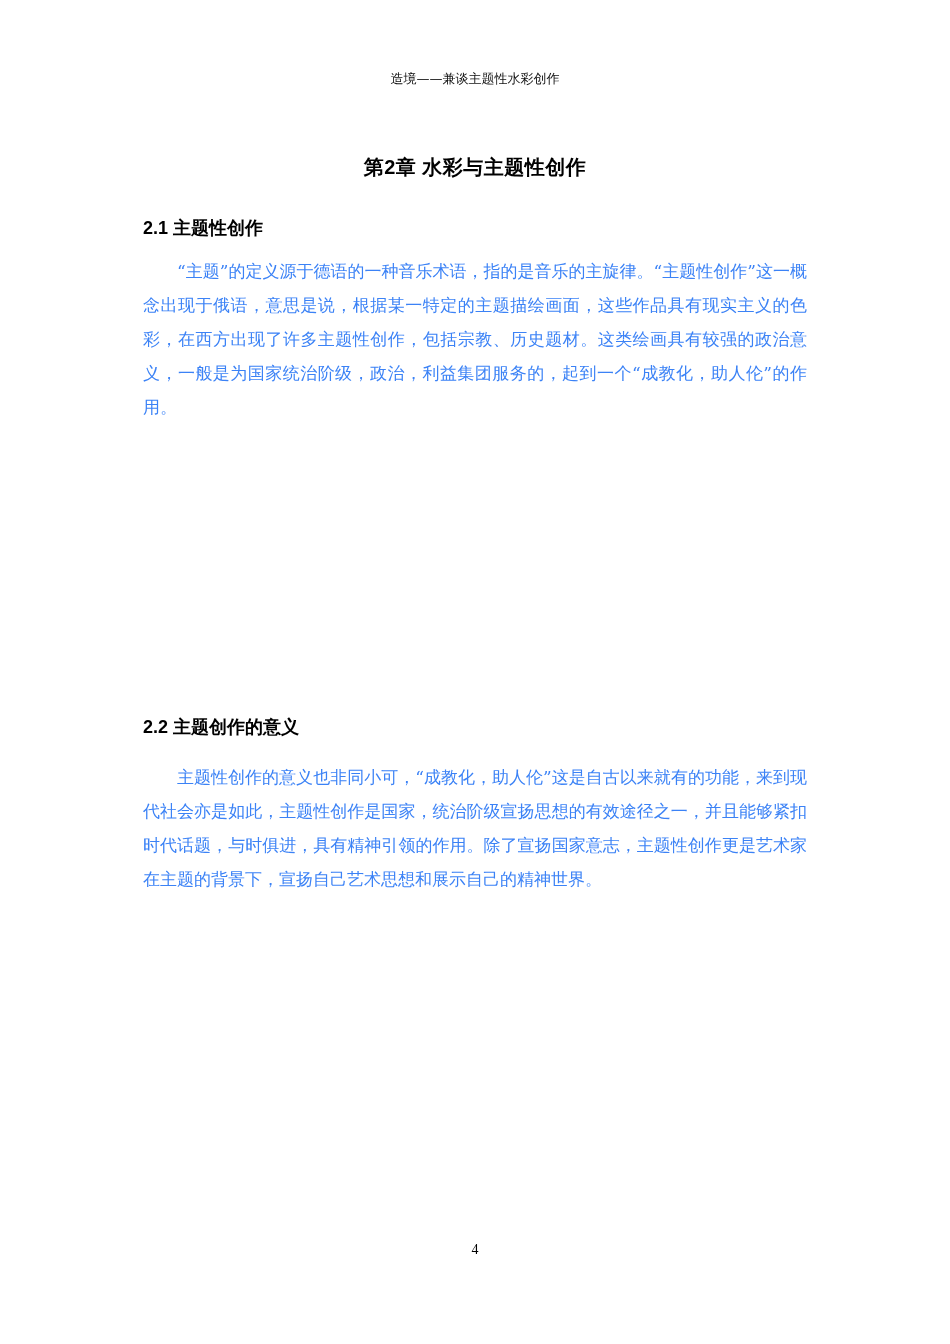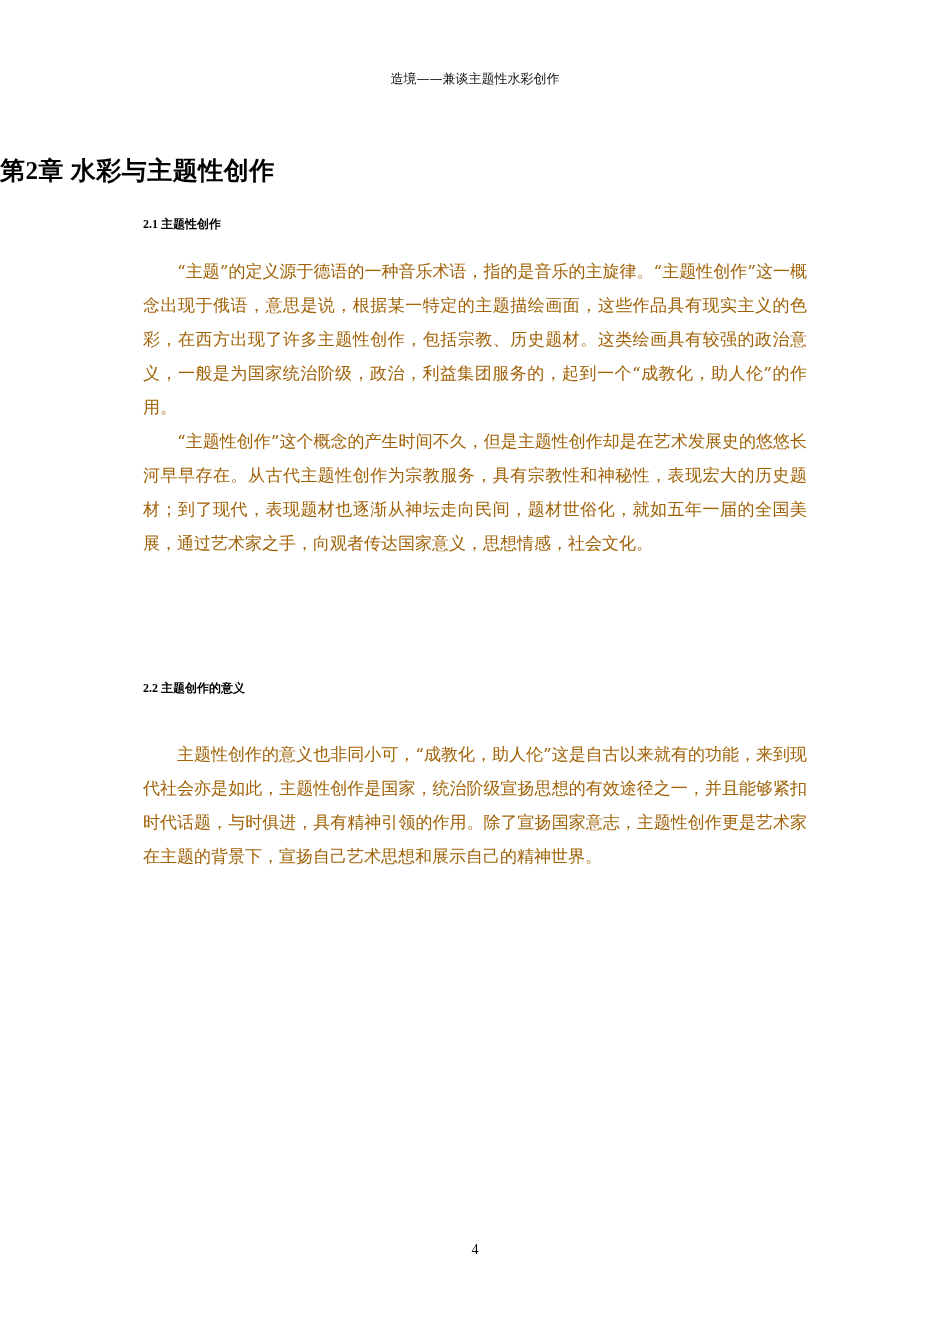--- a/index.html
+++ b/index.html
@@ -3,50 +3,49 @@
   <meta charset="utf-8">
   <style>
     html, body { margin: 0; padding: 0; background: #ffffff; }
     body { width: 950px; height: 1344px; position: relative; overflow: hidden; color: #000; }
     .page { position: absolute; left: 0; top: 0; width: 950px; height: 980px; }
     .running-header {
       position: absolute; top: 70px; left: 0; width: 950px; text-align: center;
       font-family: "DejaVu Sans", sans-serif; font-size: 13px; color: #111;
     }
     .chapter-title {
-      position: absolute; top: 154px; left: 0; width: 950px; 
-      font-family: Liberation Serif, serif; font-weight: bold; font-size: 25px; letter-spacing: 0.5px;
+      position: absolute; top: 154px; left: 0; width: 950px; text-align: center;
+      font-family: Liberation Sans, sans-serif; font-weight: bold; font-size: 20px; letter-spacing: 0.5px;
     }
     .section-heading {
       position: absolute; left: 143px;
-      font-family: Liberation Serif, serif; font-weight: bold; font-size: 12px;
+      font-family: Liberation Sans, sans-serif; font-weight: bold; font-size: 18px;
     }
     .para {
       position: absolute; left: 143px; width: 664px;
       font-family: "DejaVu Serif", serif; font-size: 17px; line-height: 34px;
       text-align: justify; text-indent: 34px; margin: 0;
-      color: #a16207;
+      color: #3b82f6;
     }
     .page-number {
       position: absolute; top: 1242px; left: 0; width: 950px; text-align: center;
       font-family: "Liberation Serif", serif; font-size: 14px;
     }
   </style>
 </head>
 <body>
 
 <div class="page">
 
   <div class="running-header">造境——兼谈主题性水彩创作</div>
 
   <div class="chapter-title">第2章  水彩与主题性创作</div>
 
   <div class="section-heading" style="top:216px;">2.1 主题性创作</div>
 
   <p class="para" style="top:254px;">“主题”的定义源于德语的一种音乐术语，指的是音乐的主旋律。“主题性创作”这一概念出现于俄语，意思是说，根据某一特定的主题描绘画面，这些作品具有现实主义的色彩，在西方出现了许多主题性创作，包括宗教、历史题材。这类绘画具有较强的政治意义，一般是为国家统治阶级，政治，利益集团服务的，起到一个“成教化，助人伦”的作用。</p>
-  <p class="para" style="top:424px;">“主题性创作”这个概念的产生时间不久，但是主题性创作却是在艺术发展史的悠悠长河早早存在。从古代主题性创作为宗教服务，具有宗教性和神秘性，表现宏大的历史题材；到了现代，表现题材也逐渐从神坛走向民间，题材世俗化，就如五年一届的全国美展，通过艺术家之手，向观者传达国家意义，思想情感，社会文化。</p>
 
-  <div class="section-heading" style="top:680px;text-align:right;">2.2 主题创作的意义</div>
+  <div class="section-heading" style="top:715px;text-align:right;">2.2 主题创作的意义</div>
 
-  <p class="para" style="top:737px;">主题性创作的意义也非同小可，“成教化，助人伦”这是自古以来就有的功能，来到现代社会亦是如此，主题性创作是国家，统治阶级宣扬思想的有效途径之一，并且能够紧扣时代话题，与时俱进，具有精神引领的作用。除了宣扬国家意志，主题性创作更是艺术家在主题的背景下，宣扬自己艺术思想和展示自己的精神世界。</p>
+  <p class="para" style="top:760px;">主题性创作的意义也非同小可，“成教化，助人伦”这是自古以来就有的功能，来到现代社会亦是如此，主题性创作是国家，统治阶级宣扬思想的有效途径之一，并且能够紧扣时代话题，与时俱进，具有精神引领的作用。除了宣扬国家意志，主题性创作更是艺术家在主题的背景下，宣扬自己艺术思想和展示自己的精神世界。</p>
 
   <div class="page-number">4</div>
 </div>
 
 </body></html>

